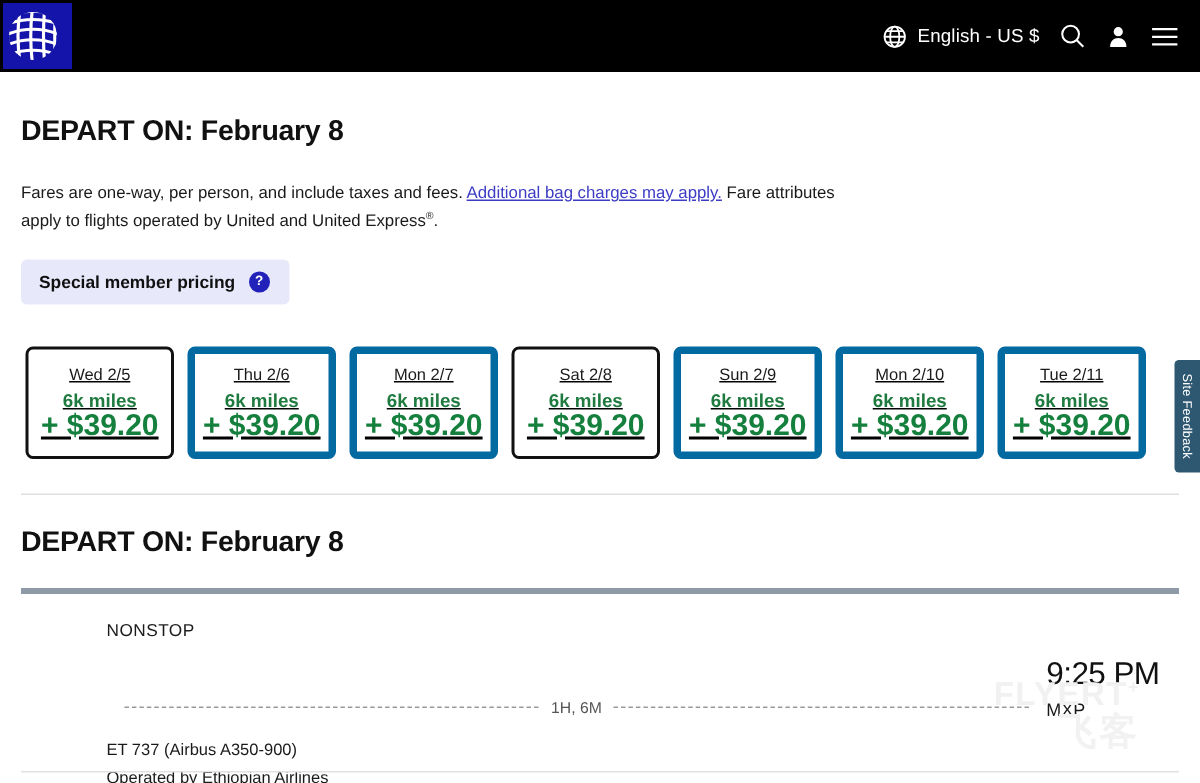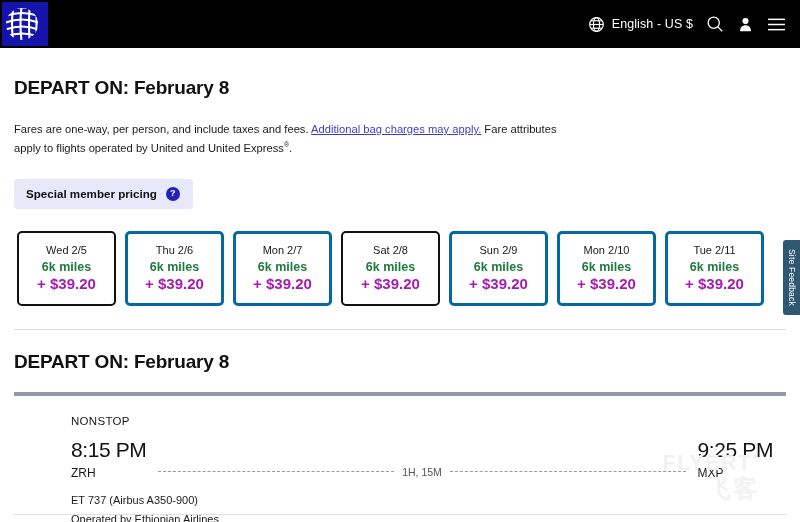--- a/index.html
+++ b/index.html
@@ -51,55 +51,56 @@
     margin: 22px 14px 0 14px;
     font-size: 11.2px; line-height: 16px; color: #1a1a1a;
     max-width: 560px;
   }
   .fare-note a {
     color: #3c3cc4; text-decoration: underline;
   }
   .sup { font-size: 7px; vertical-align: super; }
 
   .member-badge {
-    display: inline-flex; align-items: center; gap: 9px;
-    margin: 23px 0 0 14px;
+    display: inline-flex; align-items: flex-end; gap: 9px;
+    margin: 17px 0 0 14px;
     background: #e7e9fb;
     border-radius: 4px;
     padding: 8px 13px 8px 12px;
     font-size: 11.6px; font-weight: 700; color: #101010;
   }
   .q-icon {
     width: 14px; height: 14px; border-radius: 50%;
     background: #2222bb; color:#fff;
     font-size: 9px; font-weight:700;
     display:flex; align-items:center; justify-content:center;
     line-height: 1;
   }
 
   
   .fare-strip {
     display: flex; gap: 9px;
-    margin: 22px 0 0 17px;
+    margin: 28px 0 0 17px;
+    text-decoration: underline;
   }
   .fare-card {
     width: 99px; height: 75px;
-    border: 3px solid #0369a1;
+    border: 5px solid #0369a1;
     border-radius: 5px;
     background:#fff;
     display:flex; flex-direction:column;
     align-items:center; justify-content:center;
     cursor:pointer;
   }
   .fare-card.selected {
     border: 2px solid #111111;
   }
   .fc-date { font-size: 11px; color:#1a1a1a; margin-bottom: 3px; }
   .fc-miles { font-size: 12.5px; color:#1f7a3f; font-weight:700; line-height:16px; }
-  .fc-price { font-size: 15px; color:#a21caf; font-weight:700; line-height:18px; }
+  .fc-price { font-size: 20px; color:#15803d; font-weight:700; line-height:18px; }
 
   
   .thin-rule {
     margin: 23px 14px 0 14px;
     height: 1px; background: #dedede;
   }
   .h1-depart2 {
     font-size: 19px; font-weight: 700; color: #111111;
     letter-spacing: -0.2px;
     margin: 21px 0 0 14px;
@@ -308,28 +309,24 @@
 
     <div class="thick-rule"></div>
 
     
     <div class="flight">
 
       <div class="nonstop">NONSTOP</div>
 
       <div class="times-row">
 
-        <div class="time-block">
-          <div class="time-big">8:15 PM</div>
-          <div class="airport">ZRH</div>
-        </div>
 
         <div class="mid-line">
           <div class="dash"></div>
-          <div class="dur">1H, 15M</div>
+          <div class="dur">1H, 6M</div>
           <div class="dash"></div>
         </div>
 
         <div class="time-block right">
           <div class="time-big">9:25 PM</div>
           <div class="airport">MXP</div>
         </div>
 
       </div>
 

